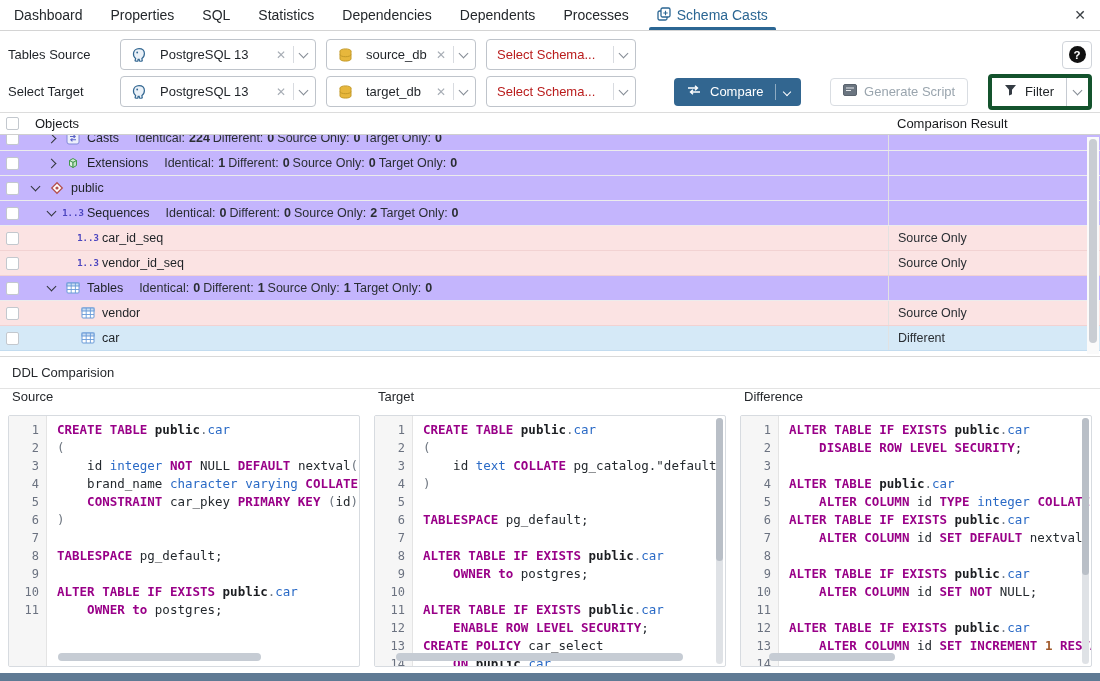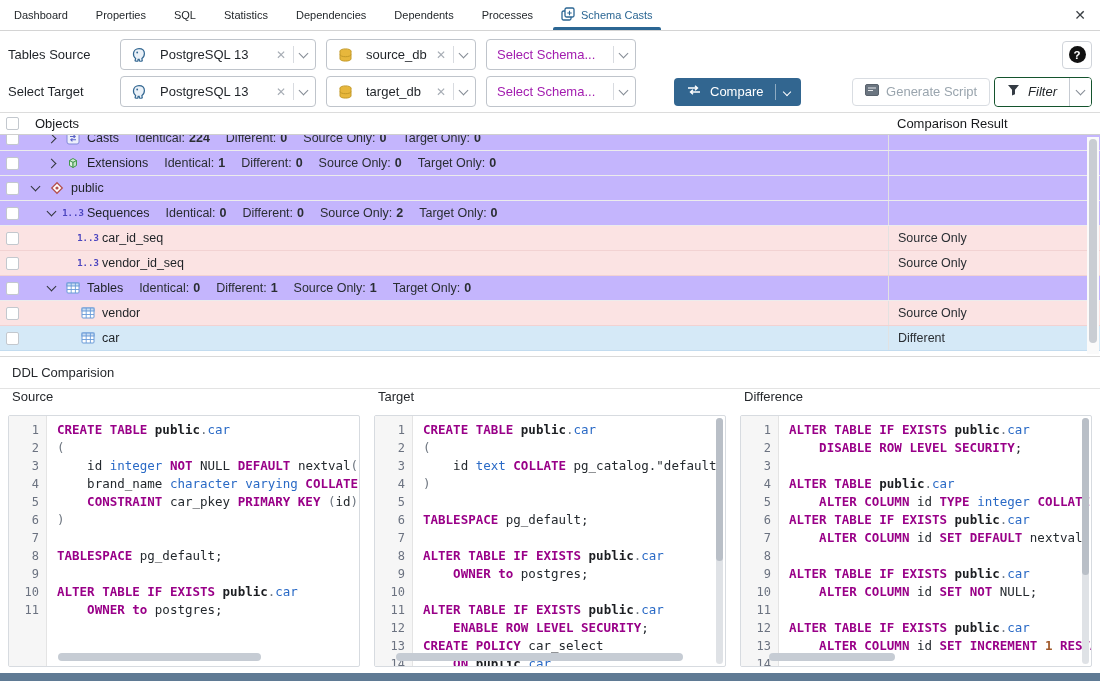--- a/index.html
+++ b/index.html
@@ -2,54 +2,54 @@
 <html><head>
 <meta charset="utf-8">
 <style>
   * { box-sizing: border-box; margin: 0; padding: 0; }
   html,body { width:1100px; height:681px; overflow:hidden; background:#fff;
     font-family:"Liberation Sans","DejaVu Sans",sans-serif; }
   .app { position:relative; width:1100px; height:681px; background:#fff; }
 
   
   .tabbar { display:flex; align-items:stretch; height:31px; border-bottom:1px solid #d4d4d4; background:#fff; }
-  .tab { display:flex; align-items:center; gap:6px; padding:13px 14px; font-size:11px; color:#24282c;
+  .tab { display:flex; align-items:center; gap:6px; padding:13px 14px; font-size:14px; color:#24282c;
     cursor:pointer; position:relative; white-space:nowrap; }
   .tab.active { color:#2b6693; }
   .tab.active::after { content:""; position:absolute; left:6px; right:6px; bottom:0; height:3px;
     background:#2b6693; border-radius:2px 2px 0 0; }
   .tab-close { margin-left:auto; display:flex; align-items:center; padding:0 14px; color:#3a3f44;
     font-size:14px; font-weight:bold; cursor:pointer; }
 
   
   .filter-panel { position:relative; height:82px; border-bottom:1px solid #dcdcdc; background:#fff; }
   .frow { position:absolute; left:8px; right:8px; height:31px; display:flex; align-items:center; }
   .frow1 { top:8px; } .frow2 { top:45px; }
   .flabel { width:112px; font-size:13px; color:#1f2328; }
   .select { display:flex; align-items:center; height:31px; border:1px solid #bfc4cb; border-radius:4px;
     background:#fff; padding:0 8px 0 10px; margin-right:10px; cursor:pointer; }
   .sel-server { width:196px; } .sel-db { width:150px; } .sel-schema { width:150px; }
   .sel-label { font-size:13px; color:#1f2328; margin-left:7px; white-space:nowrap; overflow:hidden; }
-  .sel-placeholder { font-size:13px; color:#a21caf; white-space:nowrap; overflow:hidden; }
+  .sel-placeholder { font-size:13px; color:#b91c1c; white-space:nowrap; overflow:hidden; }
   .sel-spacer { flex:1; }
   .sel-clear { color:#a7adb5; font-size:12px; padding:0 5px; }
   .sel-div { width:1px; height:17px; background:#d8dbe0; margin:0 6px 0 2px; }
   .chev { width:7px; height:7px; border-right:1.6px solid #848b94; border-bottom:1.6px solid #848b94;
     transform:rotate(45deg); margin-top:-3px; flex:none; }
   .help-btn { margin-left:auto; width:30px; height:28px; border:1px solid #d0d4da; border-radius:4px;
     display:flex; align-items:center; justify-content:center; background:#fff; cursor:pointer; }
   .help-glyph { width:17px; height:17px; border-radius:50%; background:#111; color:#fff; font-size:11.5px;
     font-weight:bold; display:flex; align-items:center; justify-content:center; }
   .btn { display:flex; align-items:center; height:28px; border-radius:4px; font-size:13px; cursor:pointer; }
   .btn-compare { background:#326690; color:#fff; padding:0 4px 0 12px; margin-left:28px; }
   .btn-compare .txt { margin:0 8px; font-weight:500; }
   .btn-compare .cdiv { width:1px; height:16px; background:rgba(255,255,255,.45); margin:0 4px; }
   .btn-compare .chev { border-color:#fff; width:6px; height:6px; margin:0 7px 0 4px; }
   .btn-generate { margin-left:auto; border:1px solid #d9dde2; color:#9aa5ae; padding:0 12px; gap:7px; background:#fff; }
-  .btn-filter-group { display:flex; margin-left:4px; border:1px solid #14532d; border-radius:4px; overflow:hidden;font-style:italic; }
+  .btn-filter-group { display:flex; margin-left:20px; border:4px solid #14532d; border-radius:4px; overflow:hidden; }
   .btn-filter { color:#22262a; padding:0 12px; gap:8px; background:#fff; border:none; }
   .btn-filter-chev { display:flex; align-items:center; justify-content:center; width:22px;
     border-left:1px solid #c6cbd2; background:#fff; cursor:pointer; }
 
   
   .obj-table { position:relative; height:244px; border-bottom:1px solid #d9d9d9; overflow:hidden; }
   .obj-header { display:grid; grid-template-columns:26px 862px 198px 14px; height:22px;
     border-bottom:1px solid #cfcfcf; align-items:center; background:#fff; position:relative; z-index:3; }
   .obj-header .hc { font-size:13px; color:#17191c; padding-left:9px; }
   .checkbox { width:13px; height:13px; border:1px solid #c3c8ce; border-radius:2px; background:#fff; margin-left:6px; flex:none; }
@@ -58,21 +58,21 @@
     border-bottom:1px solid #ececec; background:#c4b5fd; cursor:pointer; }
   .trow.source-only { background:#fbe3e3; border-bottom-color:#f2d2d2; }
   .trow.different { background:#d5e9f7; border-bottom-color:#c3dcef; }
   .tcell { display:flex; align-items:center; height:100%; overflow:hidden; }
   .tchev { width:7px; height:7px; border-right:1.7px solid #30343a; border-bottom:1.7px solid #30343a;
     flex:none; margin-right:10px; }
   .tchev.right { transform:rotate(-45deg); }
   .tchev.down { transform:rotate(45deg); margin-top:-3px; }
   .ticon { display:inline-flex; align-items:center; justify-content:center; width:16px; margin-right:6px; flex:none; }
   .tlabel { font-size:12.5px; color:#1e2226; white-space:nowrap; }
-  .tstats { display:flex; gap:16px; margin-left:16px; font-size:12.5px; color:#2a2e33; white-space:nowrap;justify-content:center; }
+  .tstats { display:flex; gap:3px; margin-left:16px; font-size:12.5px; color:#2a2e33; white-space:nowrap;justify-content:center; }
   .tstats b { font-weight:700; margin-left:4px; }
   .rcell { font-size:12.5px; color:#2a2e33; padding-left:9px; border-left:1px solid #e2e2e2; height:100%;
     display:flex; align-items:center; }
   .seq-glyph { font-family:"DejaVu Sans Mono",monospace; font-size:9px; font-weight:bold; color:#4a44bf; letter-spacing:0; }
   .obj-vscroll { position:absolute; top:24px; right:1px; width:12px; bottom:2px; background:#fafafa; z-index:4; }
   .obj-vscroll .thumb { position:absolute; top:2px; left:2px; right:2px; height:94%; background:#c9cdd3; border-radius:5px; }
 
   
   .ddl-title { height:32px; display:flex; align-items:center; padding-left:12px; font-size:13px;
     color:#26292d; border-bottom:1px solid #e3e3e3; background:#fff; }

